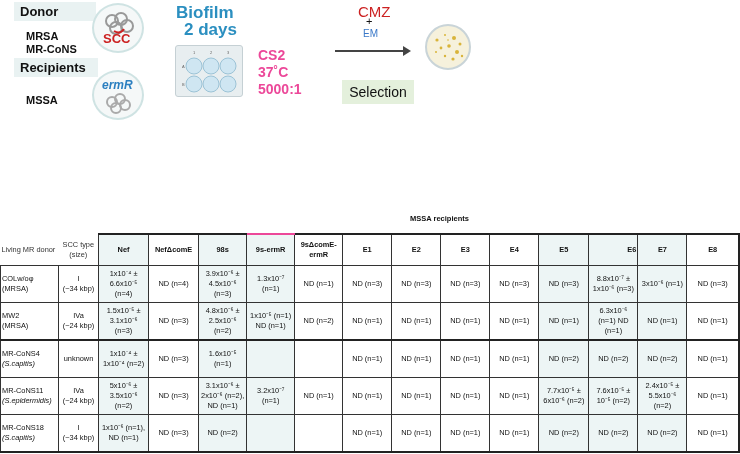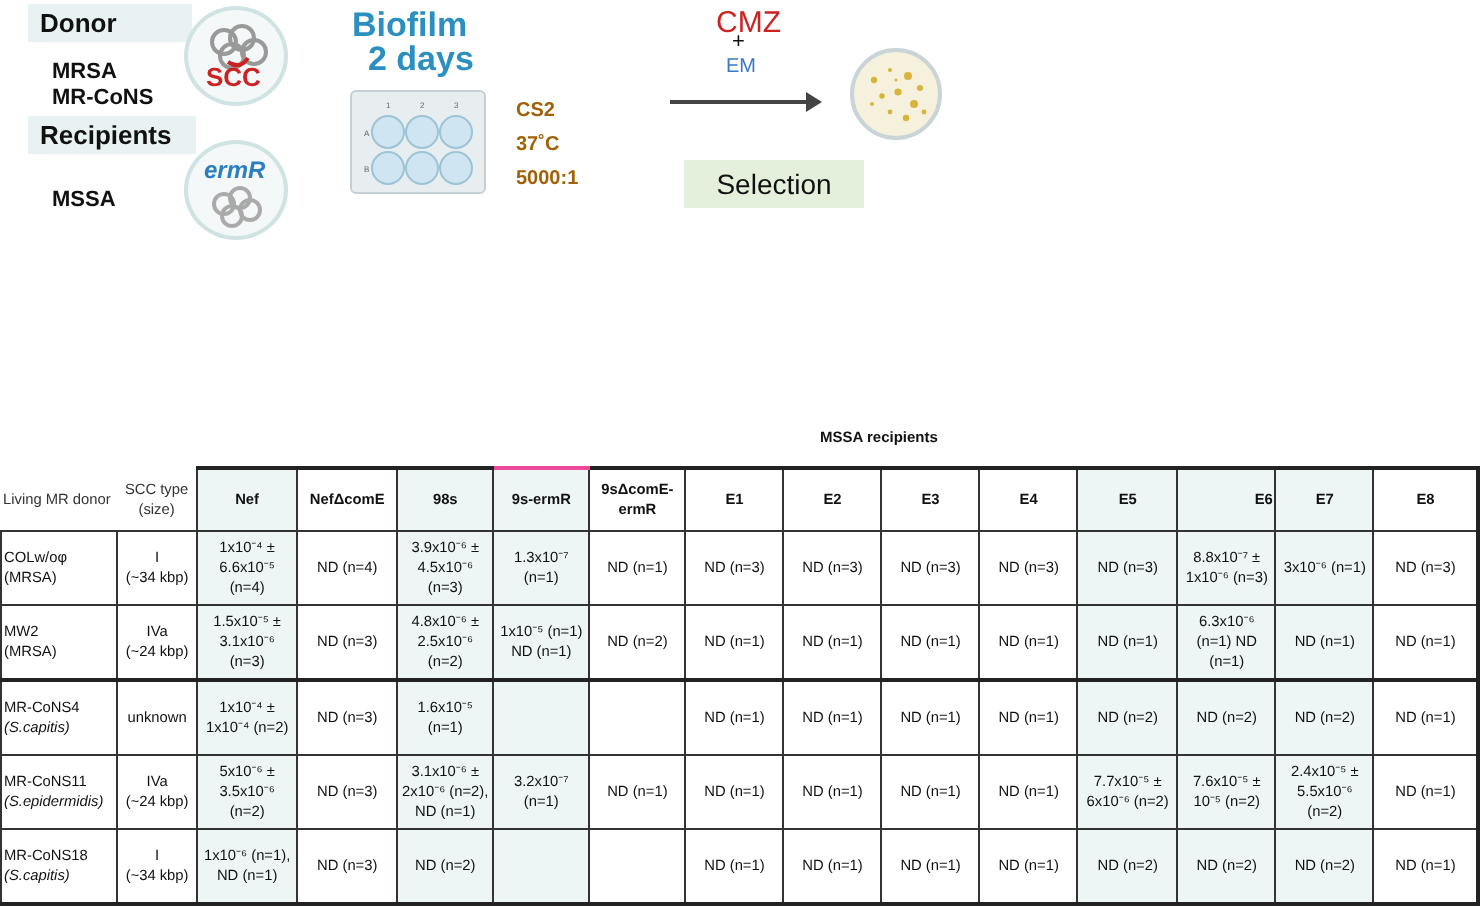--- a/index.html
+++ b/index.html
@@ -2,21 +2,21 @@
 <html><head>
 <meta charset="utf-8">
 <style>
   html,body{margin:0;padding:0;background:#fff;}
   body{width:740px;height:454px;position:relative;overflow:hidden;font-family:"Liberation Sans",sans-serif;color:#111;}
   .abs{position:absolute;}
   .label-box{background:#e9f2f2;font-weight:bold;font-size:13px;padding:2px 6px;}
   .bold{font-weight:bold;}
   .circle{border-radius:50%;border:2px solid #cfe3e3;background:#f5f8f8;}
   .blue-title{color:#2b8fc0;font-weight:bold;}
-  .cond{color:#a16207;font-weight:bold;font-size:10px;line-height:17px;}
+  .cond{color:#ec4899;font-weight:bold;font-size:14px;line-height:17px;}
   table{border-collapse:collapse;position:absolute;left:0;top:233px;width:740px;font-size:7.4px;table-layout:fixed;}
   td,th{border:1px solid #333;text-align:center;vertical-align:middle;padding:1px 1px;line-height:10px;}
   th{font-weight:bold;height:28px;}
   .hl{background:#edf5f5;}
   .lefthead{text-align:left;font-weight:normal;color:#333;border-top:none;border-left:none;}
   .thick-top td{border-top:2px solid #222;}
   .left{text-align:left;}
   .row td{height:34px;}
 </style>
 </head>
@@ -80,21 +80,21 @@
   <div>CS2</div>
   <div>37˚C</div>
   <div>5000:1</div>
 </div>
 
 <div class="abs" style="left:358px;top:3px;color:#cc2222;font-size:15px;">CMZ</div>
 <div class="abs" style="left:366px;top:15px;font-size:11px;">+</div>
 <div class="abs" style="left:363px;top:28px;color:#3a78c8;font-size:10px;">EM</div>
 <div class="abs" style="left:335px;top:50px;width:70px;height:2px;background:#444;"></div>
 <div class="abs" style="left:403px;top:46px;width:0;height:0;border-left:8px solid #444;border-top:5px solid transparent;border-bottom:5px solid transparent;"></div>
-<div class="abs" style="left:342px;top:80px;width:90px;height:24px;background:#e4f0dc;font-size:14px;line-height:24px;text-align:center;">Selection</div>
+<div class="abs" style="left:342px;top:80px;width:72px;height:24px;background:#e4f0dc;font-size:14px;line-height:24px;text-align:center;">Selection</div>
 
 <div class="abs" style="left:425px;top:24px;width:42px;height:42px;border-radius:50%;background:#f6f1dc;border:2px solid #c9d4d8;">
   <svg width="42" height="42" viewBox="0 0 42 42">
       <g fill="#d9b43a">
         <circle cx="10" cy="14" r="1.6"></circle>
         <circle cx="18" cy="9" r="1"></circle>
         <circle cx="27" cy="12" r="2"></circle>
         <circle cx="33" cy="18" r="1.5"></circle>
         <circle cx="14" cy="22" r="1.4"></circle>
         <circle cx="22" cy="20" r="1.8"></circle>

